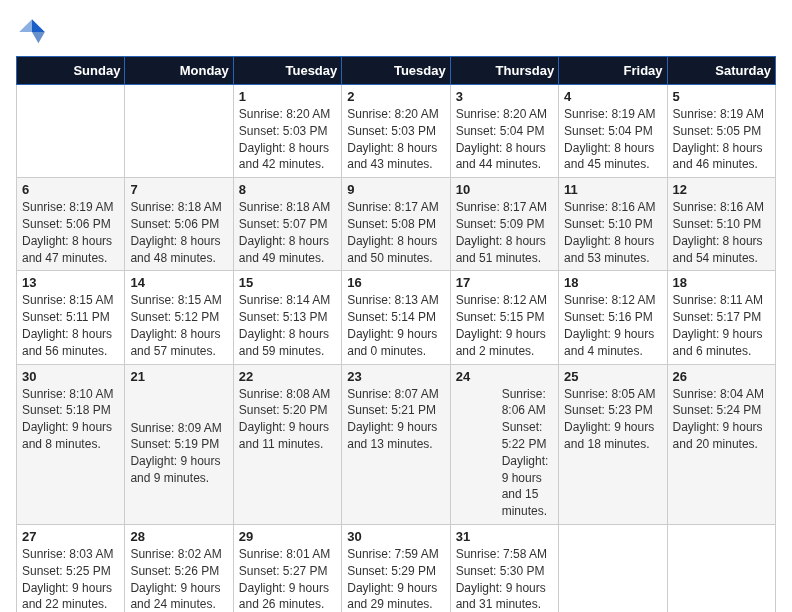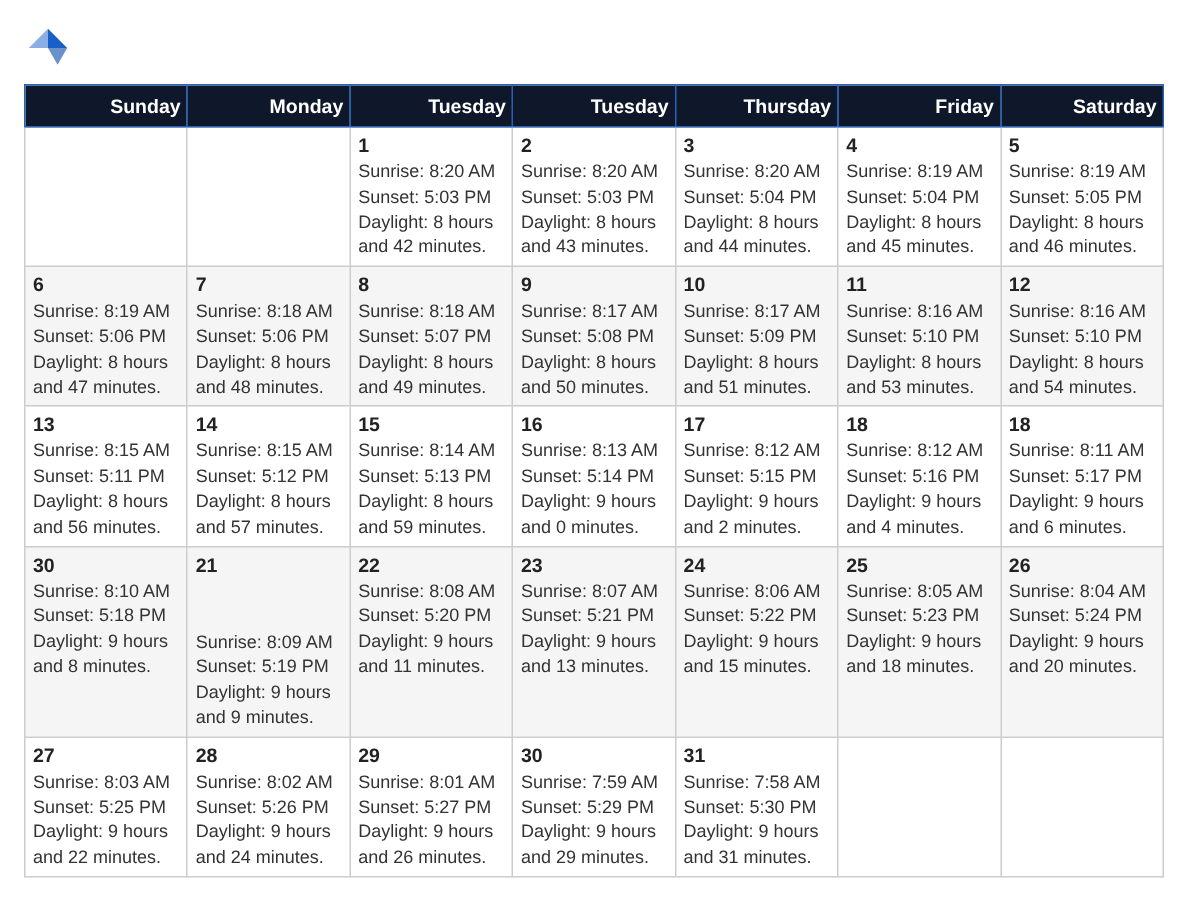--- a/index.html
+++ b/index.html
@@ -259,21 +259,21 @@
 Daylight: 9 hours and 11 minutes.</div>
         </td>
         <td>
           <span class="day-number">23</span>
           <div class="day-info" style="white-space: pre-line;">Sunrise: 8:07 AM
 Sunset: 5:21 PM
 Daylight: 9 hours and 13 minutes.</div>
         </td>
         <td>
           <span class="day-number">24</span>
-          <div class="day-info" style="white-space: pre-line;">Sunrise: 8:06 AM
+          <div class="day-info" style="white-space: pre-line; margin-left: 46px;">Sunrise: 8:06 AM
 Sunset: 5:22 PM
 Daylight: 9 hours and 15 minutes.</div>
         </td>
         <td>
           <span class="day-number">25</span>
           <div class="day-info" style="white-space: pre-line;">Sunrise: 8:05 AM
 Sunset: 5:23 PM
 Daylight: 9 hours and 18 minutes.</div>
         </td>
         <td>

